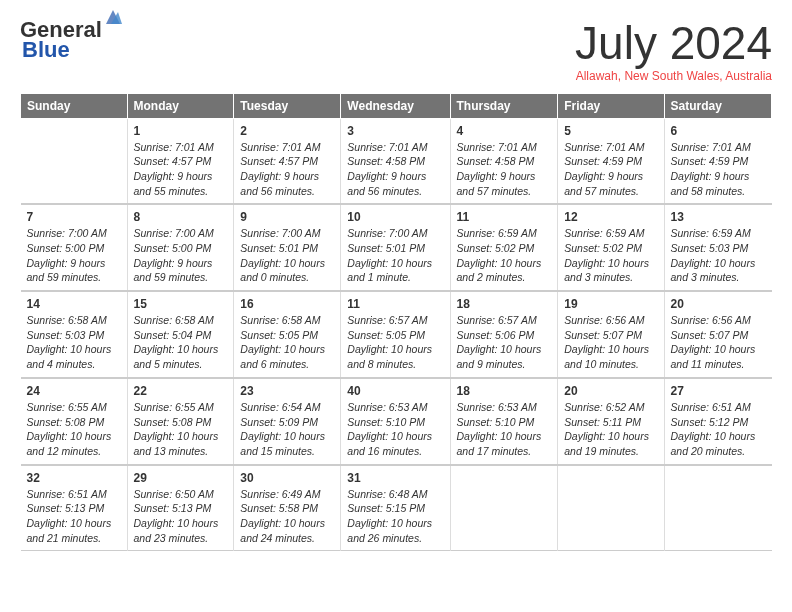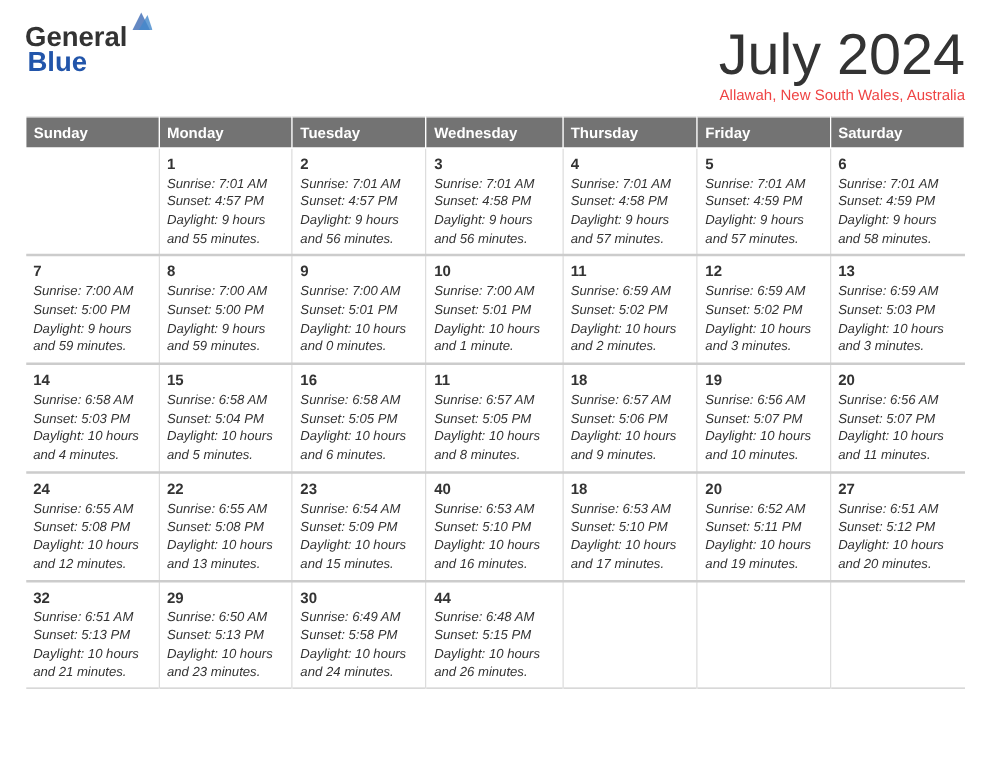--- a/index.html
+++ b/index.html
@@ -349,21 +349,21 @@
 and 23 minutes.</div>
           </td>
           <td>
             <div class="day-number">30</div>
             <div class="day-info" style="white-space: pre-line;">Sunrise: 6:49 AM
 Sunset: 5:58 PM
 Daylight: 10 hours
 and 24 minutes.</div>
           </td>
           <td>
-            <div class="day-number">44</div>
+            <div class="day-number">31</div>
             <div class="day-info" style="white-space: pre-line;">Sunrise: 6:48 AM
 Sunset: 5:15 PM
 Daylight: 10 hours
 and 26 minutes.</div>
           </td>
           <td></td>
           <td></td>
           <td></td>
         </tr>
       </tbody>

